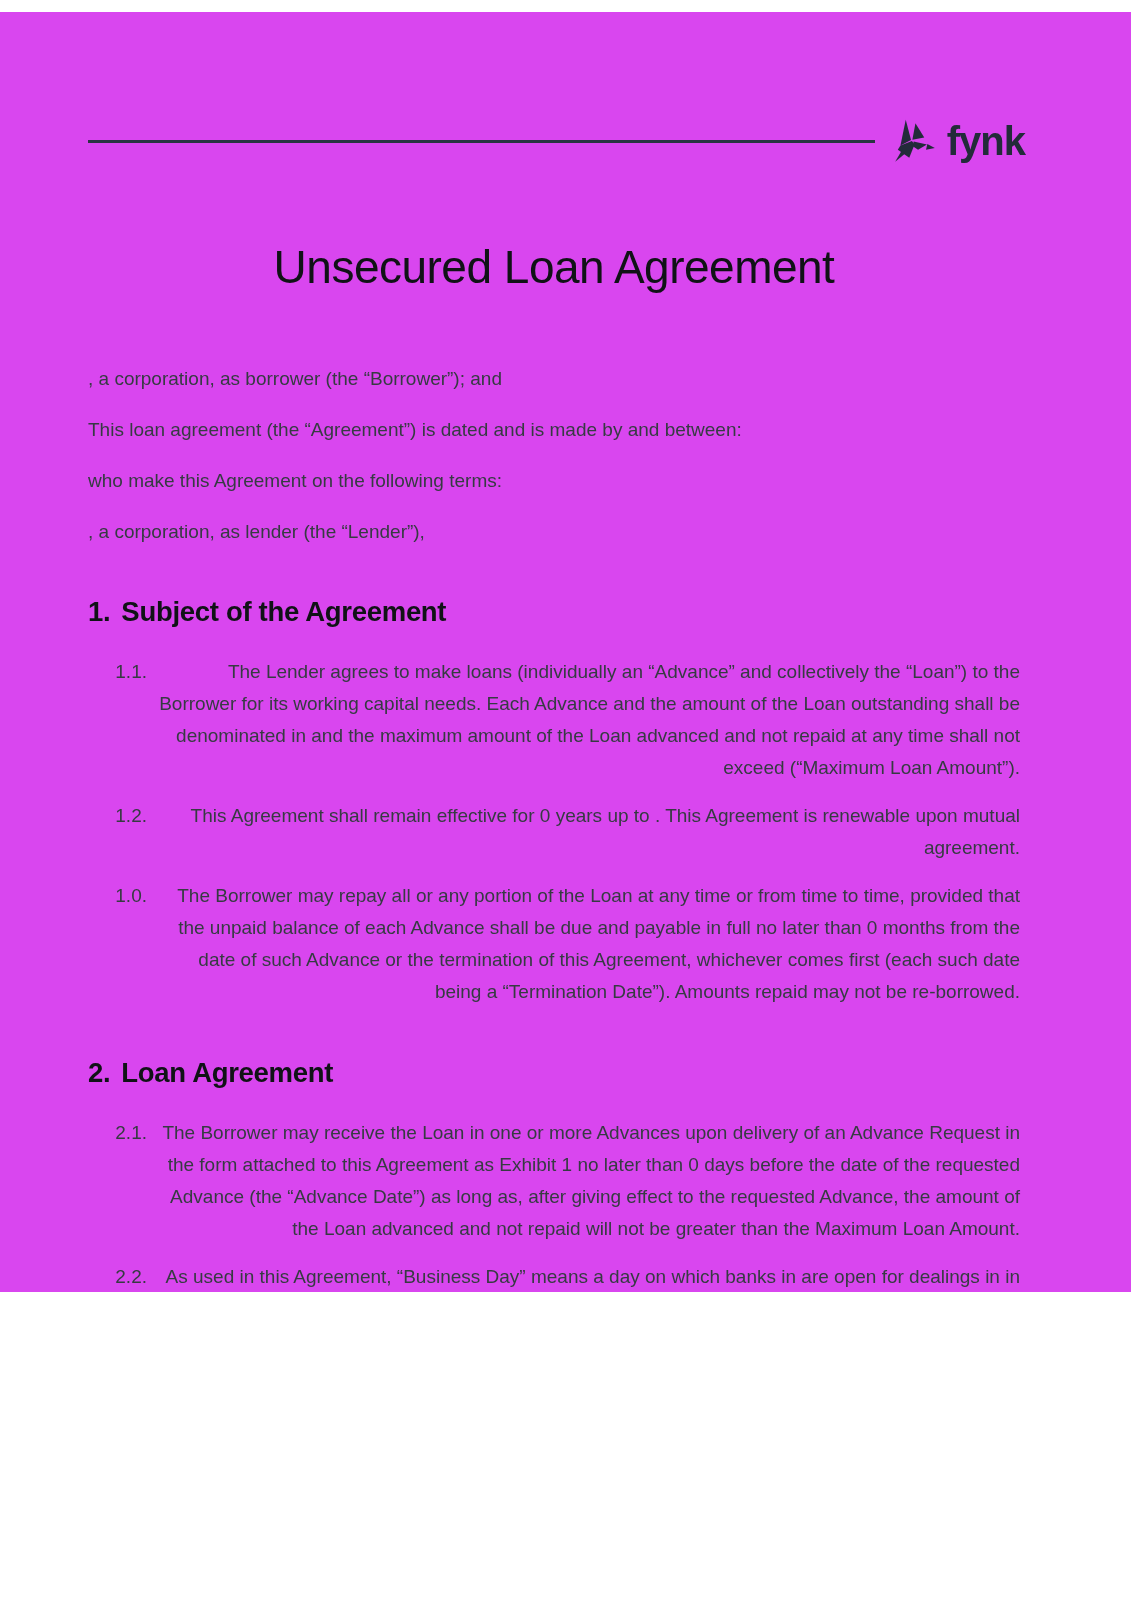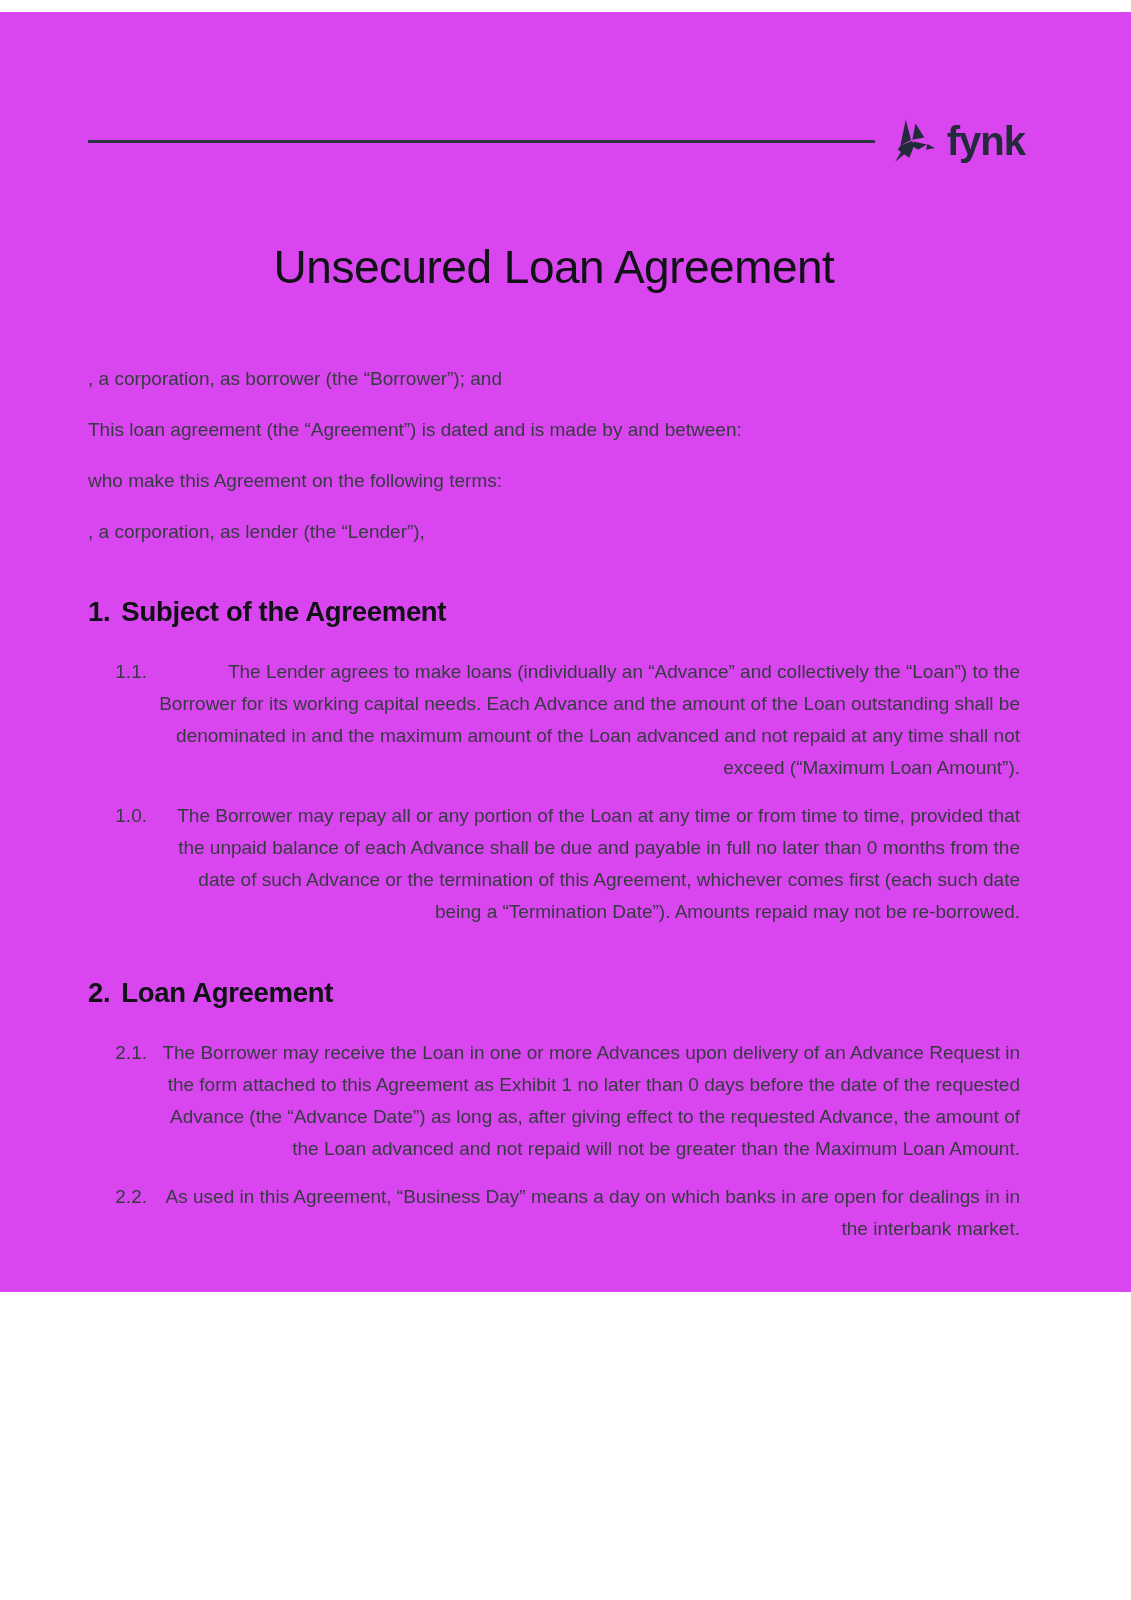--- a/index.html
+++ b/index.html
@@ -147,20 +147,24 @@
     <section>
       <h2 class="sec-heading">
         <span>1.</span>
         <span>Subject of the Agreement</span>
       </h2>
       <div class="item">
         <span class="item-num">1.1.</span>
         <span class="item-text">The Lender agrees to make loans (individually an “Advance” and collectively the “Loan”) to the Borrower for its working capital needs. Each Advance and the amount of the Loan outstanding shall be denominated in and the maximum amount of the Loan advanced and not repaid at any time shall not exceed (“Maximum Loan Amount”).</span>
       </div>
       <div class="item">
+        <span class="item-num">1.2.</span>
+        <span class="item-text">This Agreement shall remain effective for 0 years up to . This Agreement is renewable upon mutual agreement.</span>
+      </div>
+      <div class="item">
         <span class="item-num">1.0.</span>
         <span class="item-text">The Borrower may repay all or any portion of the Loan at any time or from time to time, provided that the unpaid balance of each Advance shall be due and payable in full no later than 0 months from the date of such Advance or the termination of this Agreement, whichever comes first (each such date being a “Termination Date”). Amounts repaid may not be re-borrowed.</span>
       </div>
     </section>
 
     <section>
       <h2 class="sec-heading">
         <span>2.</span>
         <span>Loan Agreement</span>
       </h2>

